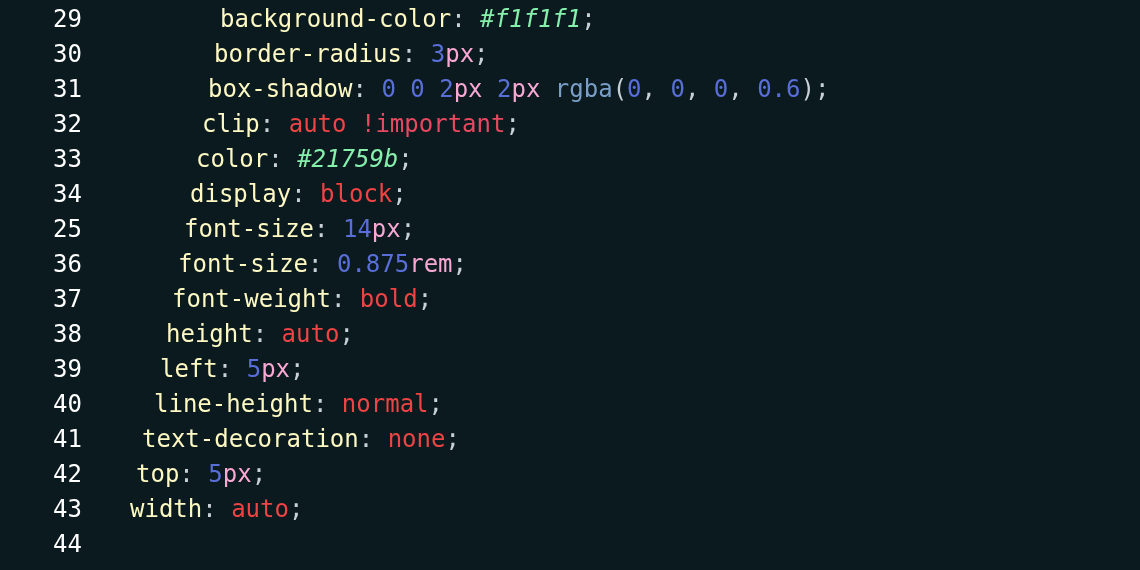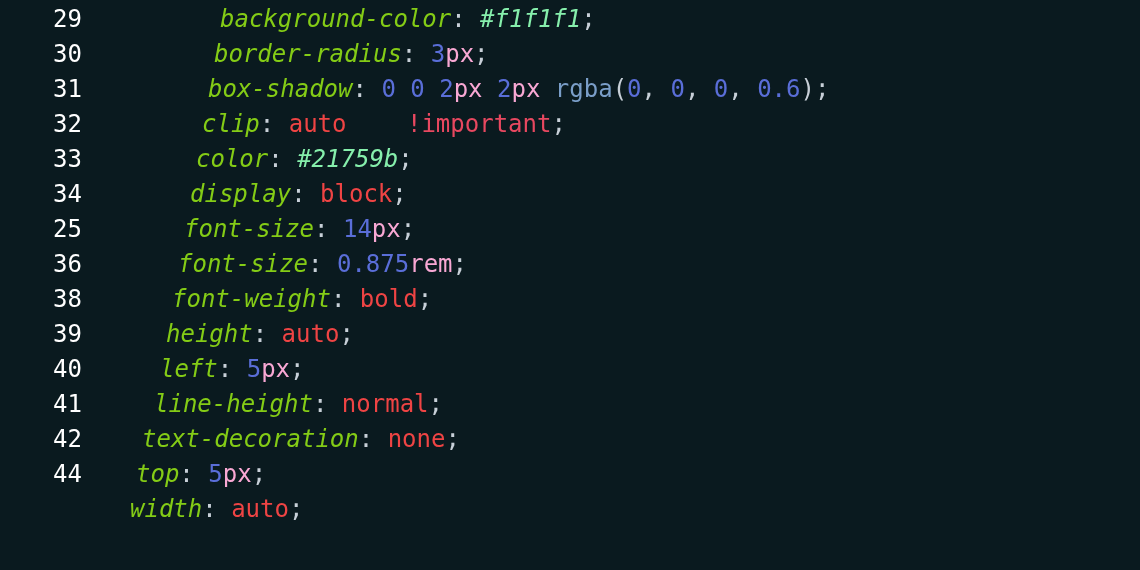--- a/index.html
+++ b/index.html
@@ -16,51 +16,53 @@
 .code-editor { display: flex; }
 .gutter {
   width: 100px;
   text-align: right;
   padding-right: 18px;
   color: #ffffff;
   user-select: none;
 }
 .code-area { flex: 1; }
 .line { height: 35px; white-space: pre; }
-.prop { color: #84cc16; font-style: italic; }
+.prop { color: #fef9c3; }
 .colon { color: #c8d0d8; }
 .value { color: #ef4444; }
 .hex { color: #86efac; font-style: italic; }
 .num { color: #5a6ed8; }
 .unit { color: #f9a8d4; }
 .func { color: #7a9ec8; }
 .paren { color: #c8d0d8; }
 .comma { color: #c8d0d8; }
-.important { color: #e84860; margin-left: 46px; }
+.important { color: #e84860; }
 .semi { color: #c8d0d8; }
 .indent { display: inline-block; }
 </style>
 </head>
 <body>
 
 <div class="code-editor">
   <div class="gutter">
       <div class="line">29</div>
       <div class="line">30</div>
       <div class="line">31</div>
       <div class="line">32</div>
       <div class="line">33</div>
       <div class="line">34</div>
       <div class="line">25</div>
       <div class="line">36</div>
+      <div class="line">37</div>
       <div class="line">38</div>
       <div class="line">39</div>
       <div class="line">40</div>
       <div class="line">41</div>
       <div class="line">42</div>
+      <div class="line">43</div>
       <div class="line">44</div>
     </div>
   <div class="code-area">
       <div class="line"><span class="indent" style="width: 120px;"></span><span class="prop">background-color</span><span class="colon">: </span><span class="hex">#f1f1f1</span><span class="semi">;</span></div>
       <div class="line"><span class="indent" style="width: 114px;"></span><span class="prop">border-radius</span><span class="colon">: </span><span class="num">3</span><span class="unit">px</span><span class="semi">;</span></div>
       <div class="line"><span class="indent" style="width: 108px;"></span><span class="prop">box-shadow</span><span class="colon">: </span><span class="num">0</span><span class="value"> </span><span class="num">0</span><span class="value"> </span><span class="num">2</span><span class="unit">px</span><span class="value"> </span><span class="num">2</span><span class="unit">px</span><span class="value"> </span><span class="func">rgba</span><span class="paren">(</span><span class="num">0</span><span class="comma">, </span><span class="num">0</span><span class="comma">, </span><span class="num">0</span><span class="comma">, </span><span class="num">0.6</span><span class="paren">)</span><span class="semi">;</span></div>
       <div class="line"><span class="indent" style="width: 102px;"></span><span class="prop">clip</span><span class="colon">: </span><span class="value">auto </span><span class="important">!important</span><span class="semi">;</span></div>
       <div class="line"><span class="indent" style="width: 96px;"></span><span class="prop">color</span><span class="colon">: </span><span class="hex">#21759b</span><span class="semi">;</span></div>
       <div class="line"><span class="indent" style="width: 90px;"></span><span class="prop">display</span><span class="colon">: </span><span class="value">block</span><span class="semi">;</span></div>
       <div class="line"><span class="indent" style="width: 84px;"></span><span class="prop">font-size</span><span class="colon">: </span><span class="num">14</span><span class="unit">px</span><span class="semi">;</span></div>

